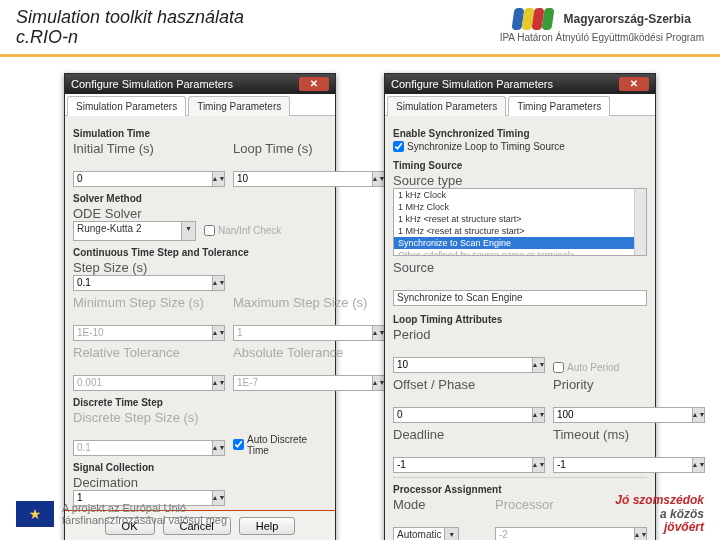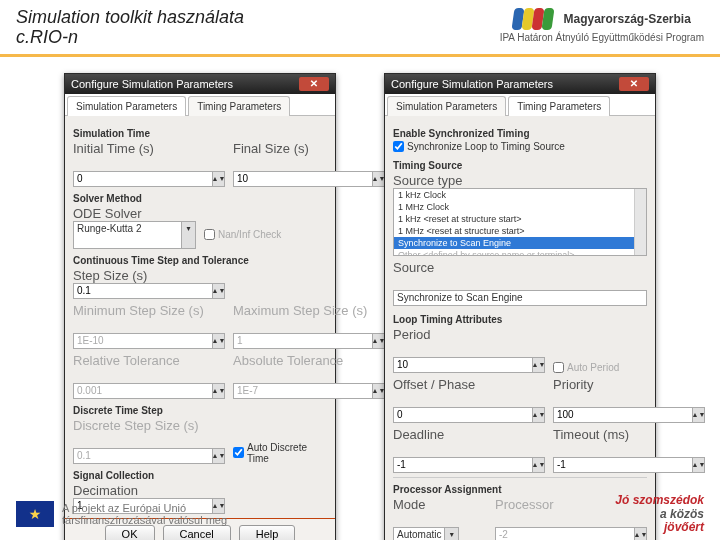--- a/index.html
+++ b/index.html
@@ -27,21 +27,21 @@
   .group-lbl{font-weight:700;color:#333;margin:6px 0 2px 0;font-size:10px;}
   .row{display:flex;gap:8px;margin-bottom:4px;}
   .col{flex:1;display:flex;flex-direction:column;}
   .fld-lbl{color:#555;font-size:13px;margin-bottom:15px;}
   .fld-lbl.dim{color:#aaa;}
   .numbox{display:flex;}
   .numbox input{flex:1;border:1px solid #aaa;padding:1px 3px;font-size:10px;height:16px;background:#fff;}
   .numbox input.dim{color:#aaa;}
   .numbox .spin{width:12px;border:1px solid #aaa;border-left:none;background:#e0e0e0;font-size:7px;display:flex;flex-direction:column;align-items:center;justify-content:center;line-height:6px;}
   .combo{display:flex;}
-  .combo .val{flex:1;border:1px solid #aaa;background:#fff;padding:1px 3px;height:28px;}
+  .combo .val{flex:1;border:1px solid #aaa;background:#fff;padding:1px 3px;height:20px;}
   .combo .arrow{width:14px;border:1px solid #aaa;border-left:none;background:#e0e0e0;text-align:center;font-size:8px;line-height:14px;}
   .chk{display:flex;align-items:center;gap:3px;font-size:10px;color:#333;}
   .chk input{width:11px;height:11px;}
   .chk.dim{color:#aaa;}
   hr.sep{border:none;border-top:1px solid #ccc;margin:4px 0 2px 0;}
   .listbox{border:1px solid #aaa;background:#fff;height:68px;overflow:hidden;position:relative;font-size:9px;}
   .listbox .opt{padding:1px 4px;}
   .listbox .opt.sel{background:#2f79d6;color:#fff;}
   .listbox .sb{position:absolute;right:0;top:0;bottom:0;width:12px;background:#e6e6e6;border-left:1px solid #ccc;}
   .textline{border:1px solid #aaa;background:#fff;padding:1px 3px;height:16px;font-size:10px;}
@@ -86,21 +86,21 @@
     <div class="group-lbl">Simulation Time</div>
     <div class="row">
       <div class="col">
               <span class="fld-lbl">Initial Time (s)</span>
         <div class="numbox">
                 <input value="0" style="">
                 <span class="spin">▲▼</span>
               </div>
             </div>
       <div class="col">
-              <span class="fld-lbl">Final Size (s)</span>
+              <span class="fld-lbl">Loop Time (s)</span>
         <div class="numbox">
                 <input value="10" style="">
                 <span class="spin">▲▼</span>
               </div>
             </div>
     </div>
     <div class="group-lbl">Solver Method</div>
     <span class="fld-lbl">ODE Solver</span>
     <div class="row">
       <div class="col">

